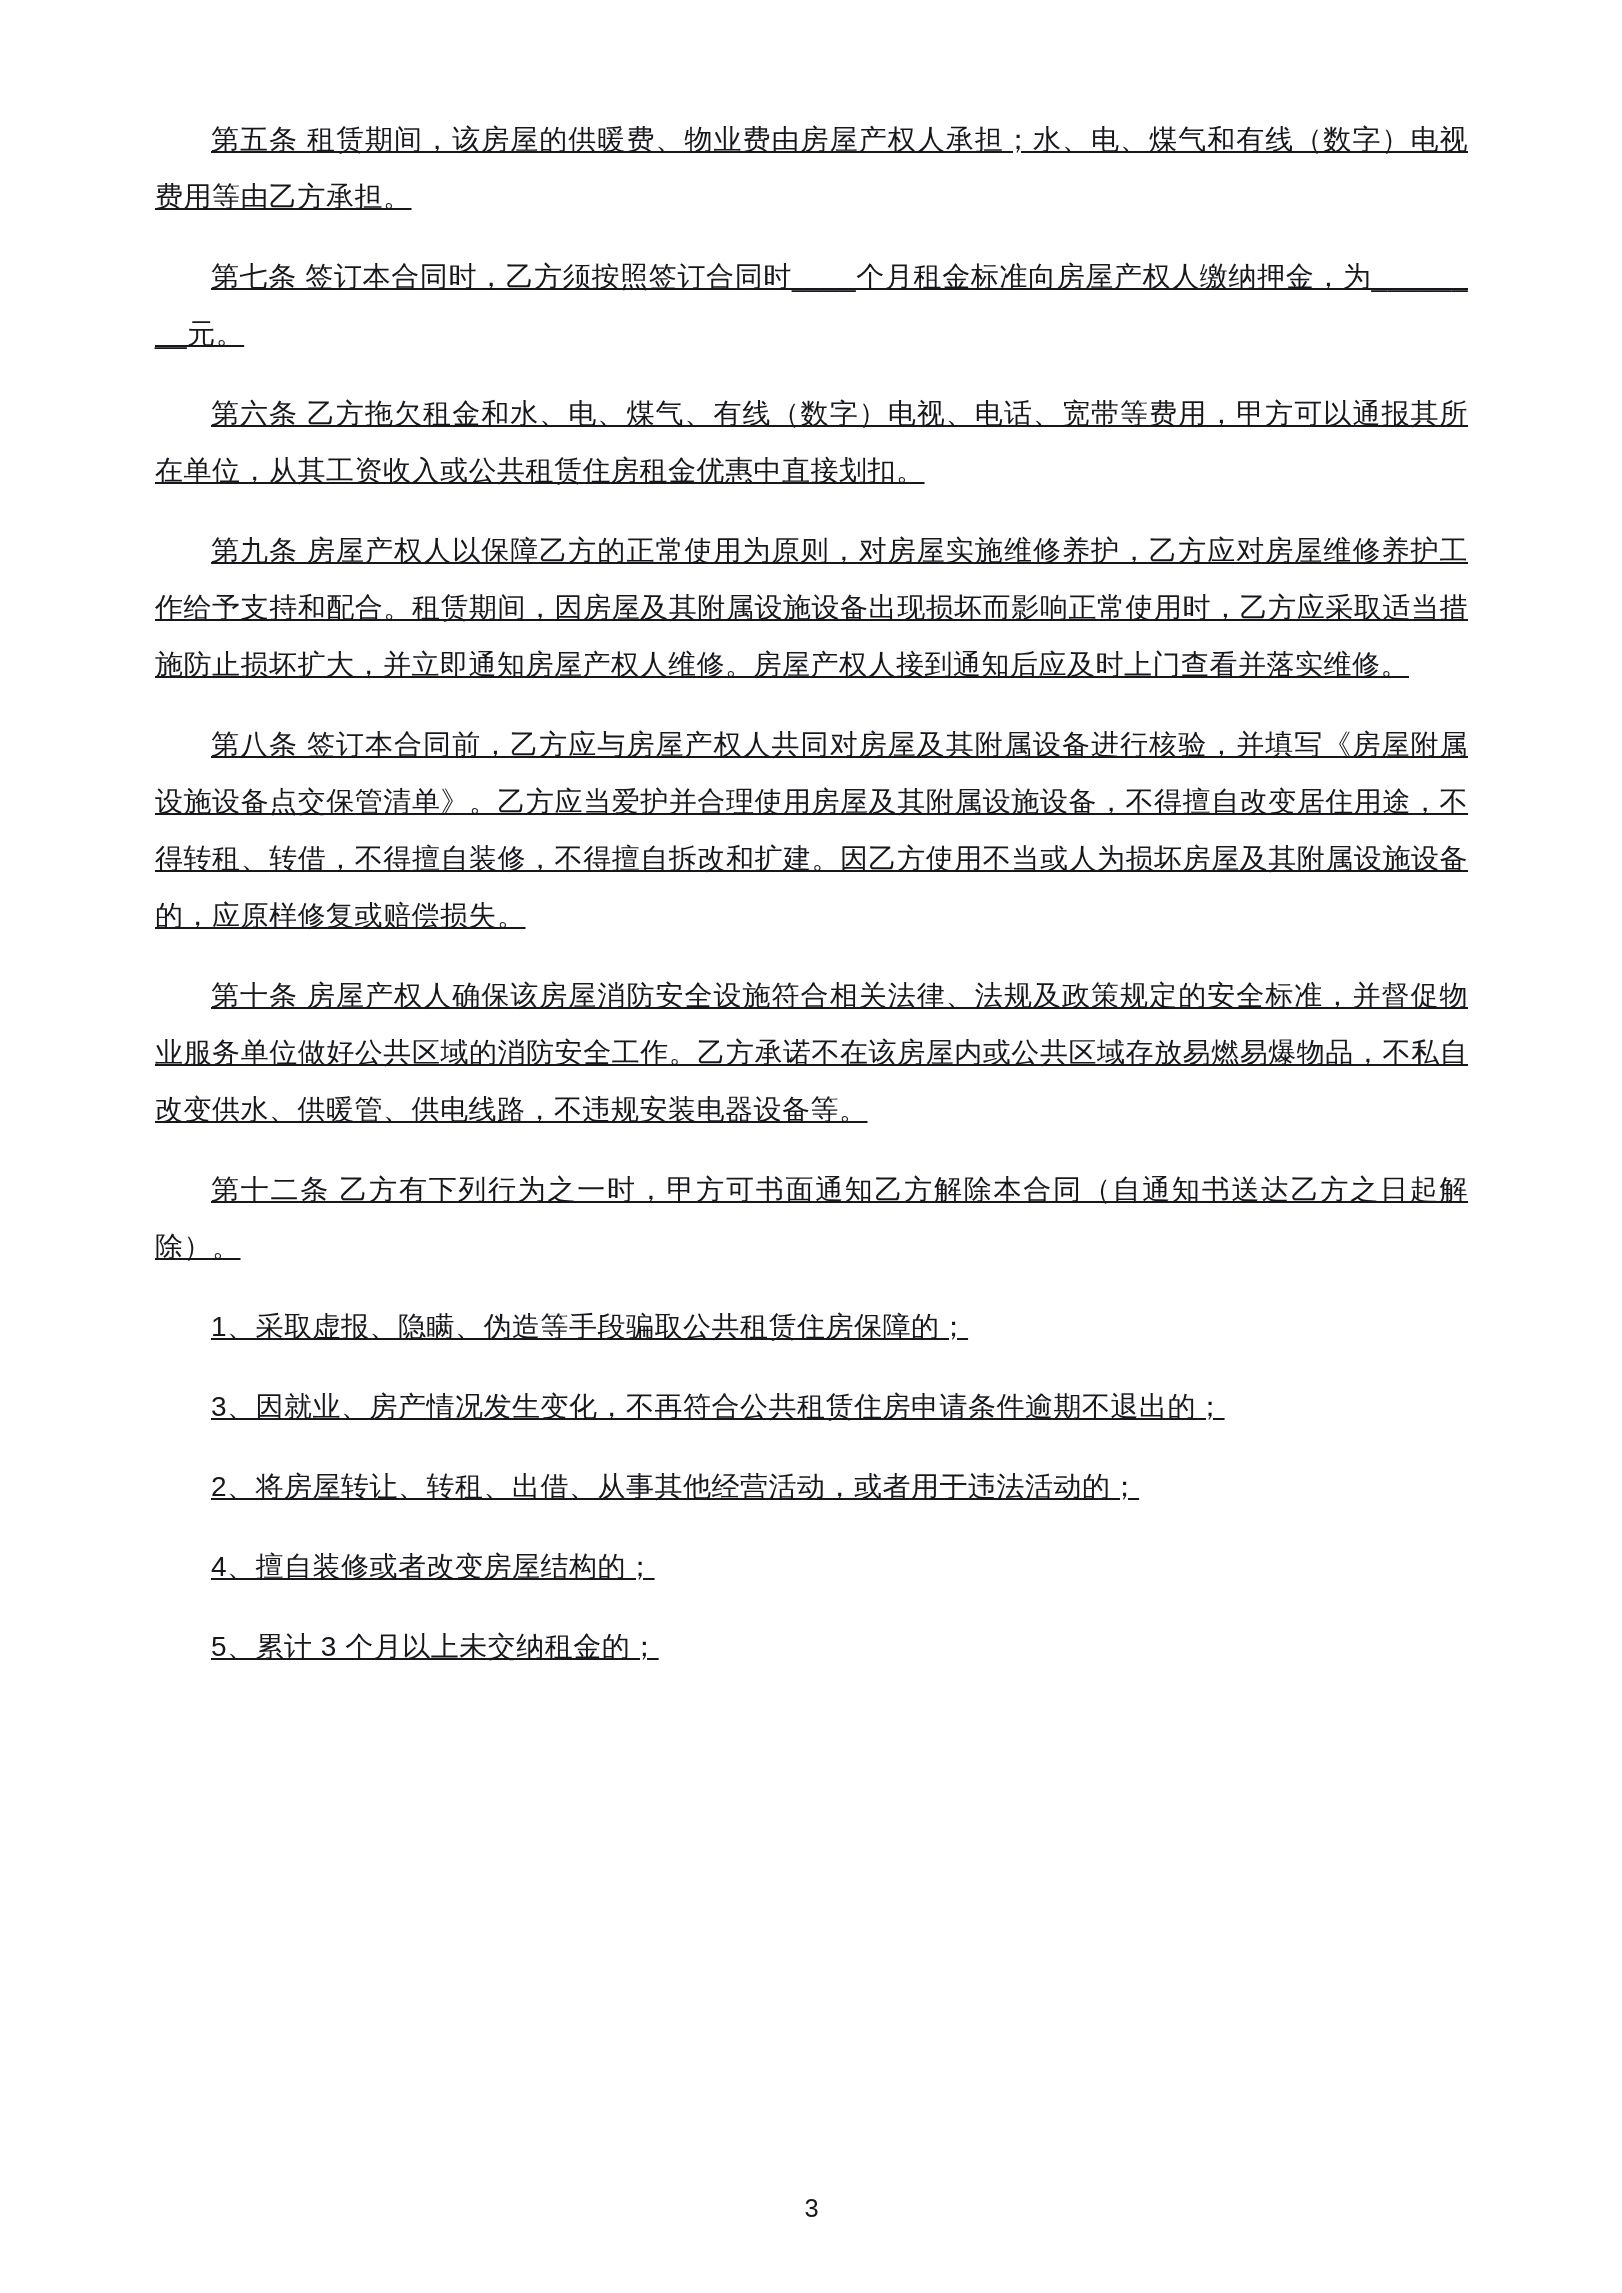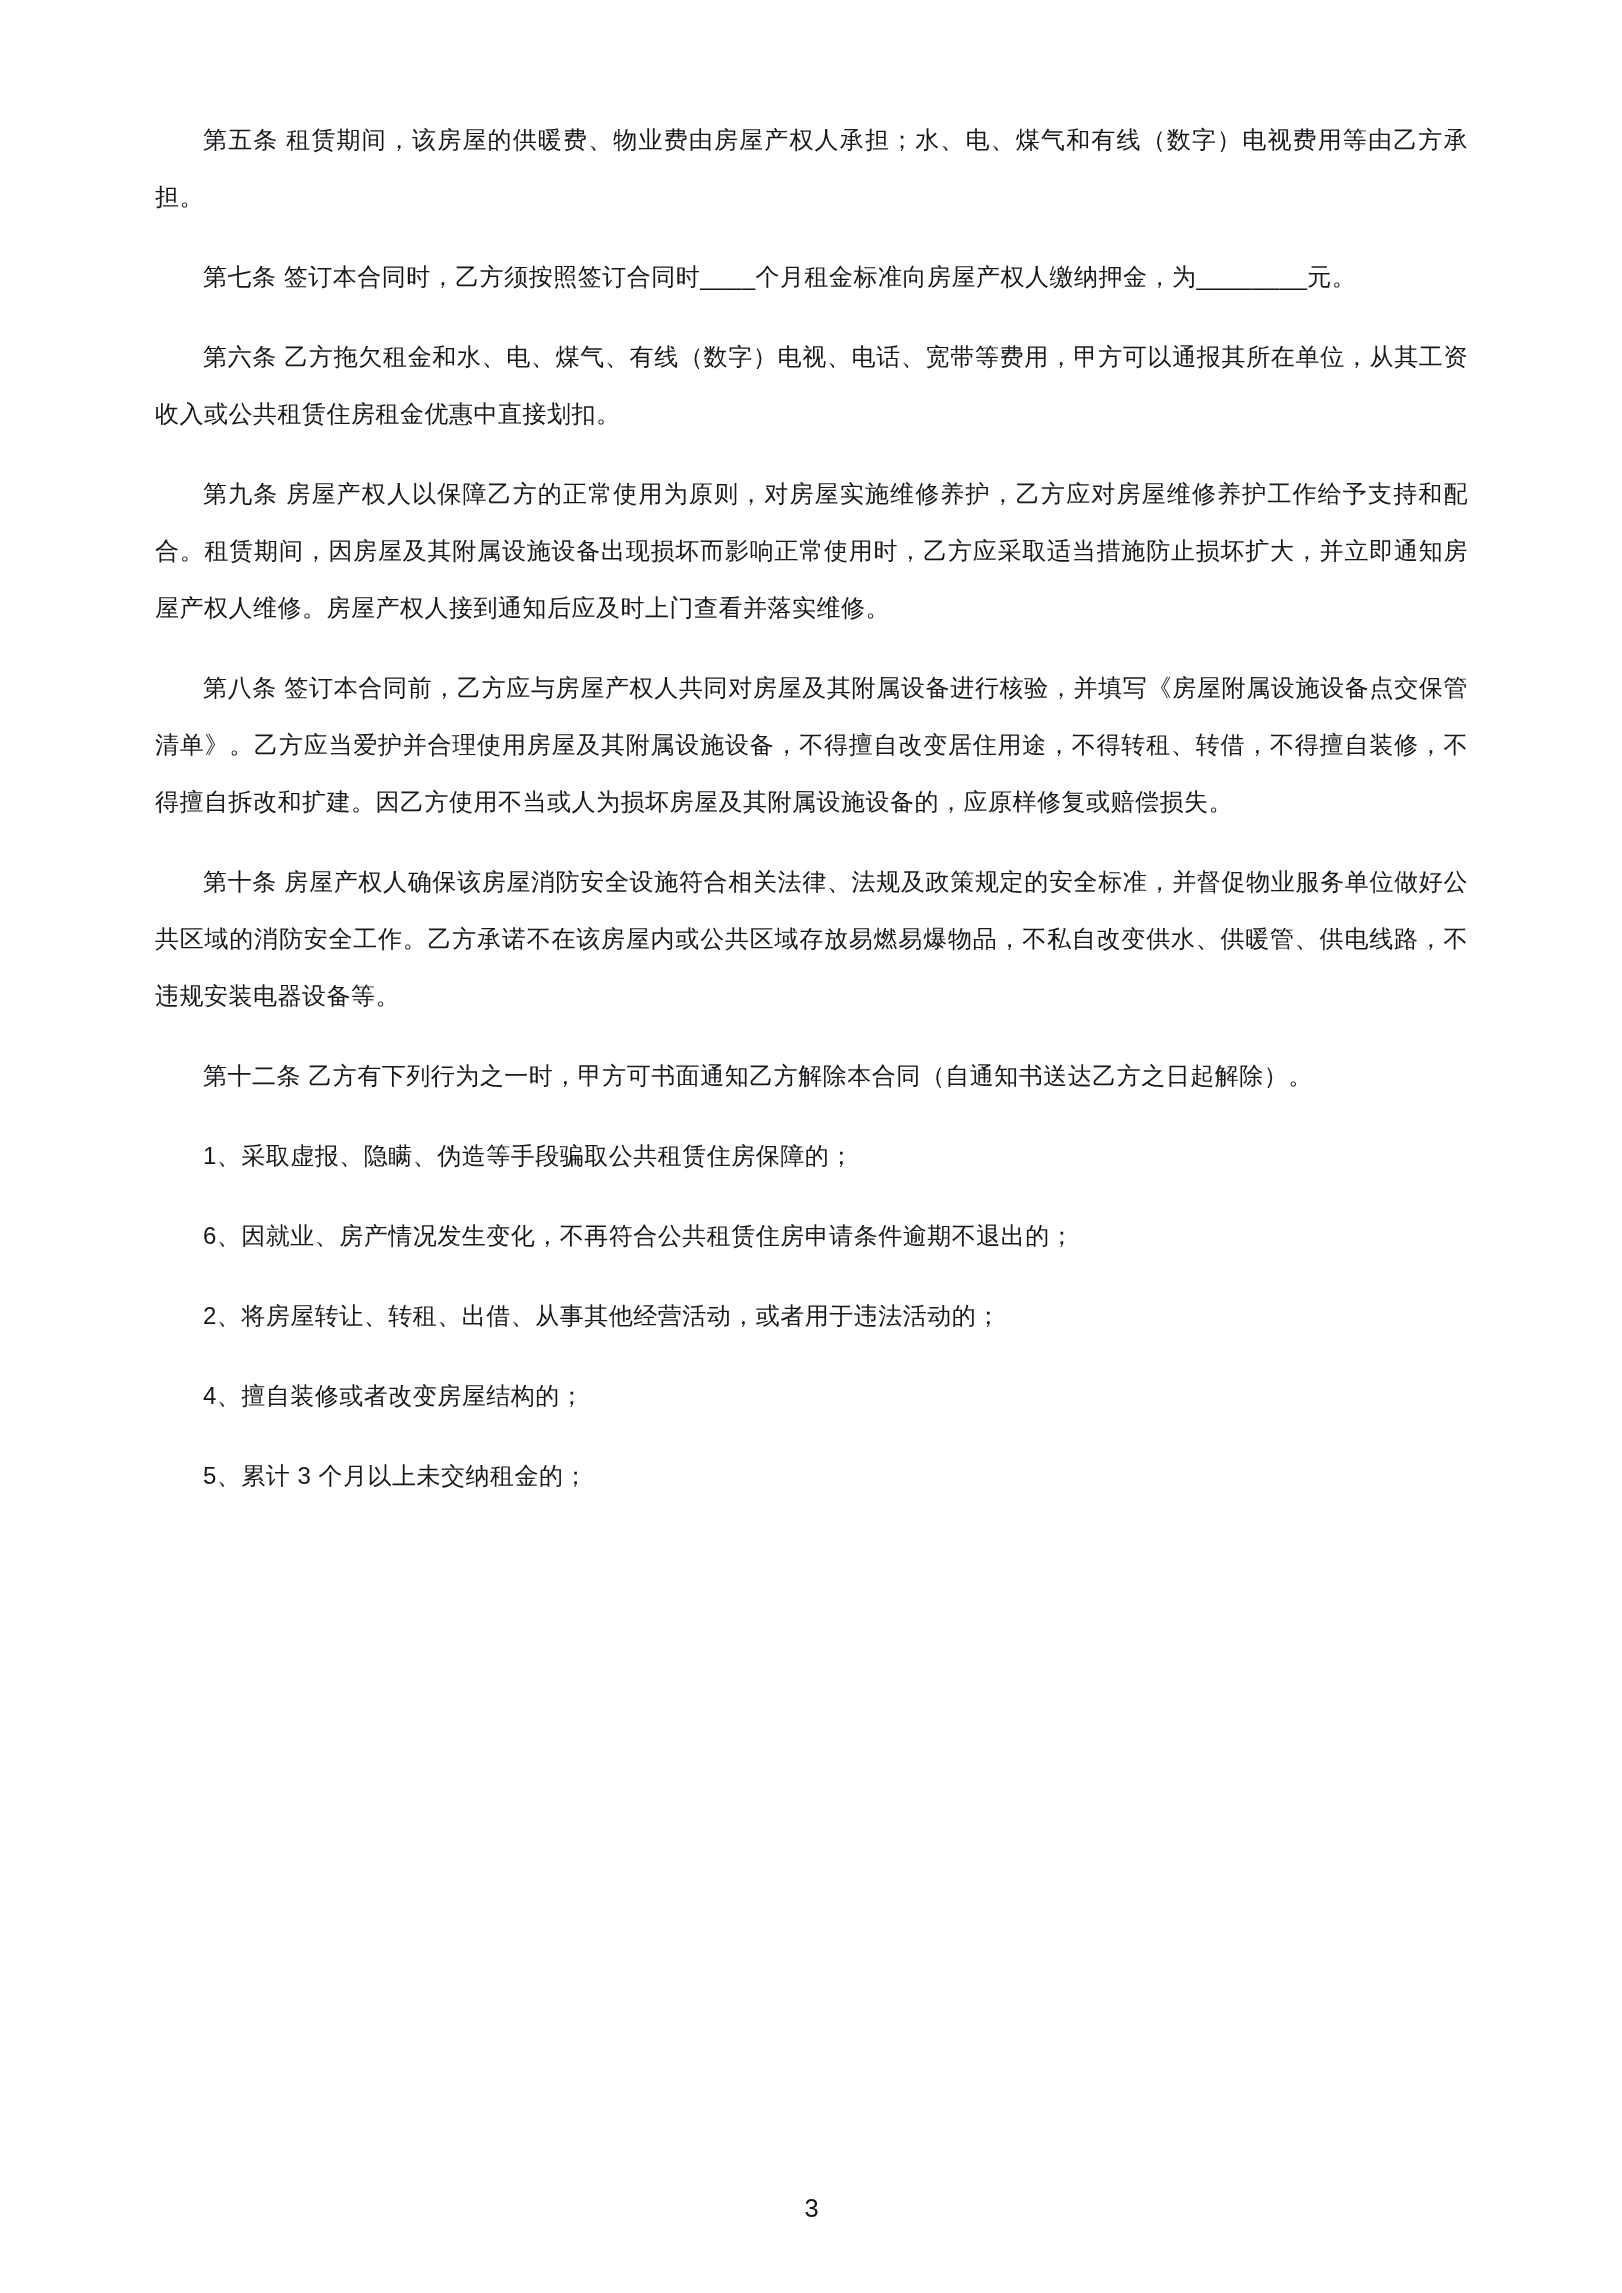--- a/index.html
+++ b/index.html
@@ -17,27 +17,28 @@
     overflow: hidden;
   }
   .content {
     position: absolute;
     top: 111px;
     left: 155px;
     right: 155px;
   }
   .para {
     margin: 0 0 23px 0;
-    font-size: 24px;
+    font-size: 28px;
     line-height: 57px;
     text-indent: 2em;
     text-align: justify;
     text-justify: inter-ideograph;
     letter-spacing: 0.5px;
     word-break: break-all;
+    text-decoration: underline;
   }
   .footer {
     position: absolute;
     bottom: 71px;
     left: 0;
     right: 0;
     text-align: center;
   }
   .footer span {
     font-size: 25.5px;
@@ -50,21 +51,21 @@
 <div class="page">
   <div class="content" id="content">
       <p class="para">第五条 租赁期间，该房屋的供暖费、物业费由房屋产权人承担；水、电、煤气和有线（数字）电视费用等由乙方承担。</p>
       <p class="para">第七条 签订本合同时，乙方须按照签订合同时____个月租金标准向房屋产权人缴纳押金，为________元。</p>
       <p class="para">第六条 乙方拖欠租金和水、电、煤气、有线（数字）电视、电话、宽带等费用，甲方可以通报其所在单位，从其工资收入或公共租赁住房租金优惠中直接划扣。</p>
       <p class="para">第九条 房屋产权人以保障乙方的正常使用为原则，对房屋实施维修养护，乙方应对房屋维修养护工作给予支持和配合。租赁期间，因房屋及其附属设施设备出现损坏而影响正常使用时，乙方应采取适当措施防止损坏扩大，并立即通知房屋产权人维修。房屋产权人接到通知后应及时上门查看并落实维修。</p>
       <p class="para">第八条 签订本合同前，乙方应与房屋产权人共同对房屋及其附属设备进行核验，并填写《房屋附属设施设备点交保管清单》。乙方应当爱护并合理使用房屋及其附属设施设备，不得擅自改变居住用途，不得转租、转借，不得擅自装修，不得擅自拆改和扩建。因乙方使用不当或人为损坏房屋及其附属设施设备的，应原样修复或赔偿损失。</p>
       <p class="para">第十条 房屋产权人确保该房屋消防安全设施符合相关法律、法规及政策规定的安全标准，并督促物业服务单位做好公共区域的消防安全工作。乙方承诺不在该房屋内或公共区域存放易燃易爆物品，不私自改变供水、供暖管、供电线路，不违规安装电器设备等。</p>
       <p class="para">第十二条 乙方有下列行为之一时，甲方可书面通知乙方解除本合同（自通知书送达乙方之日起解除）。</p>
       <p class="para">1、采取虚报、隐瞒、伪造等手段骗取公共租赁住房保障的；</p>
-      <p class="para">6、因就业、房产情况发生变化，不再符合公共租赁住房申请条件逾期不退出的；</p>
+      <p class="para">3、因就业、房产情况发生变化，不再符合公共租赁住房申请条件逾期不退出的；</p>
       <p class="para">2、将房屋转让、转租、出借、从事其他经营活动，或者用于违法活动的；</p>
       <p class="para">4、擅自装修或者改变房屋结构的；</p>
       <p class="para">5、累计 3 个月以上未交纳租金的；</p>
     </div>
   <div class="footer">
     <span>3</span>
   </div>
 </div>
 
 

